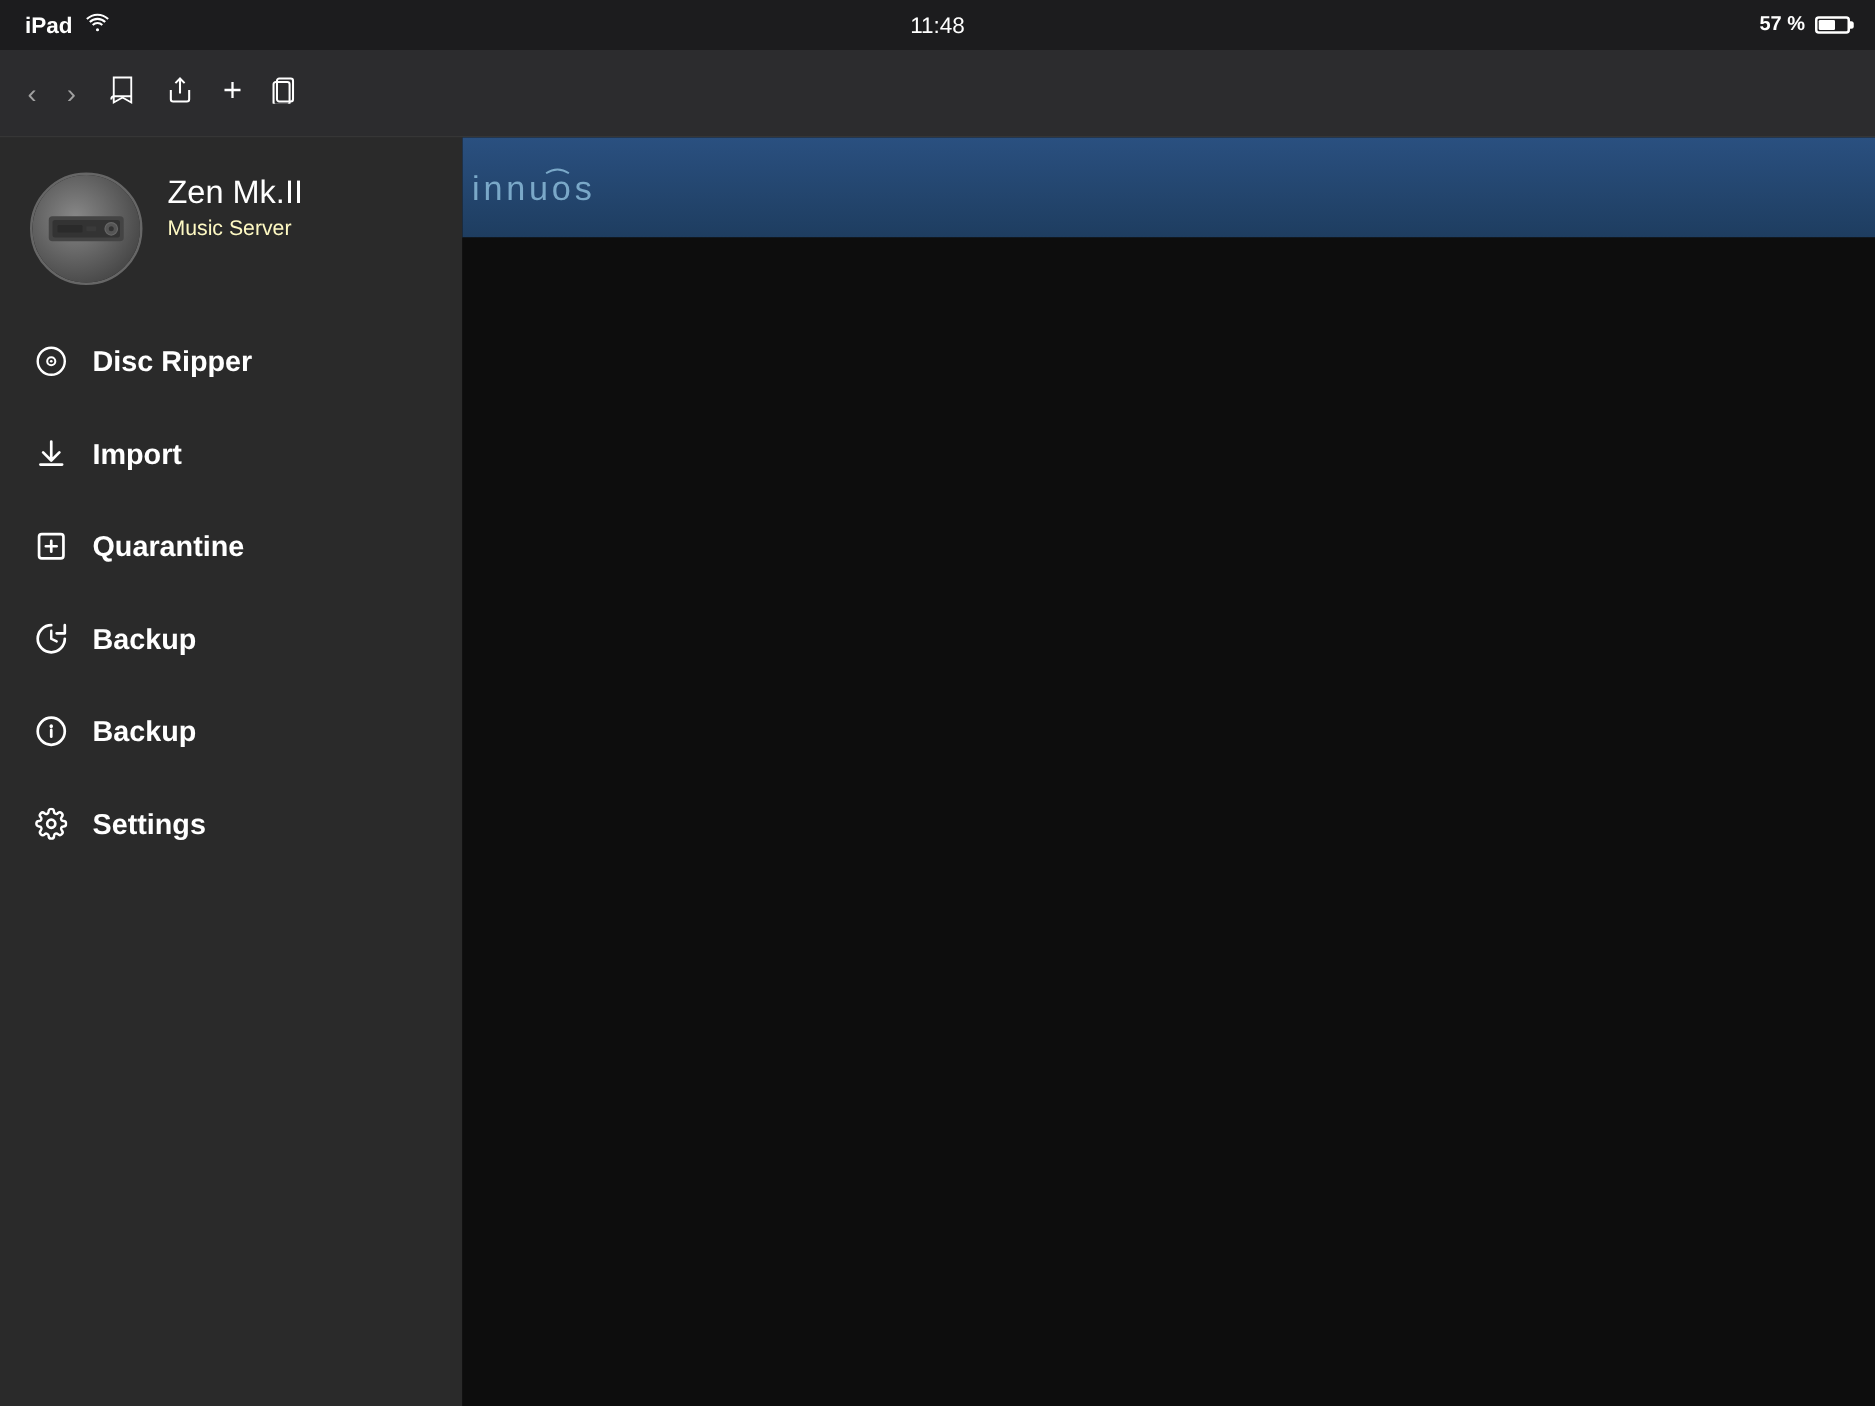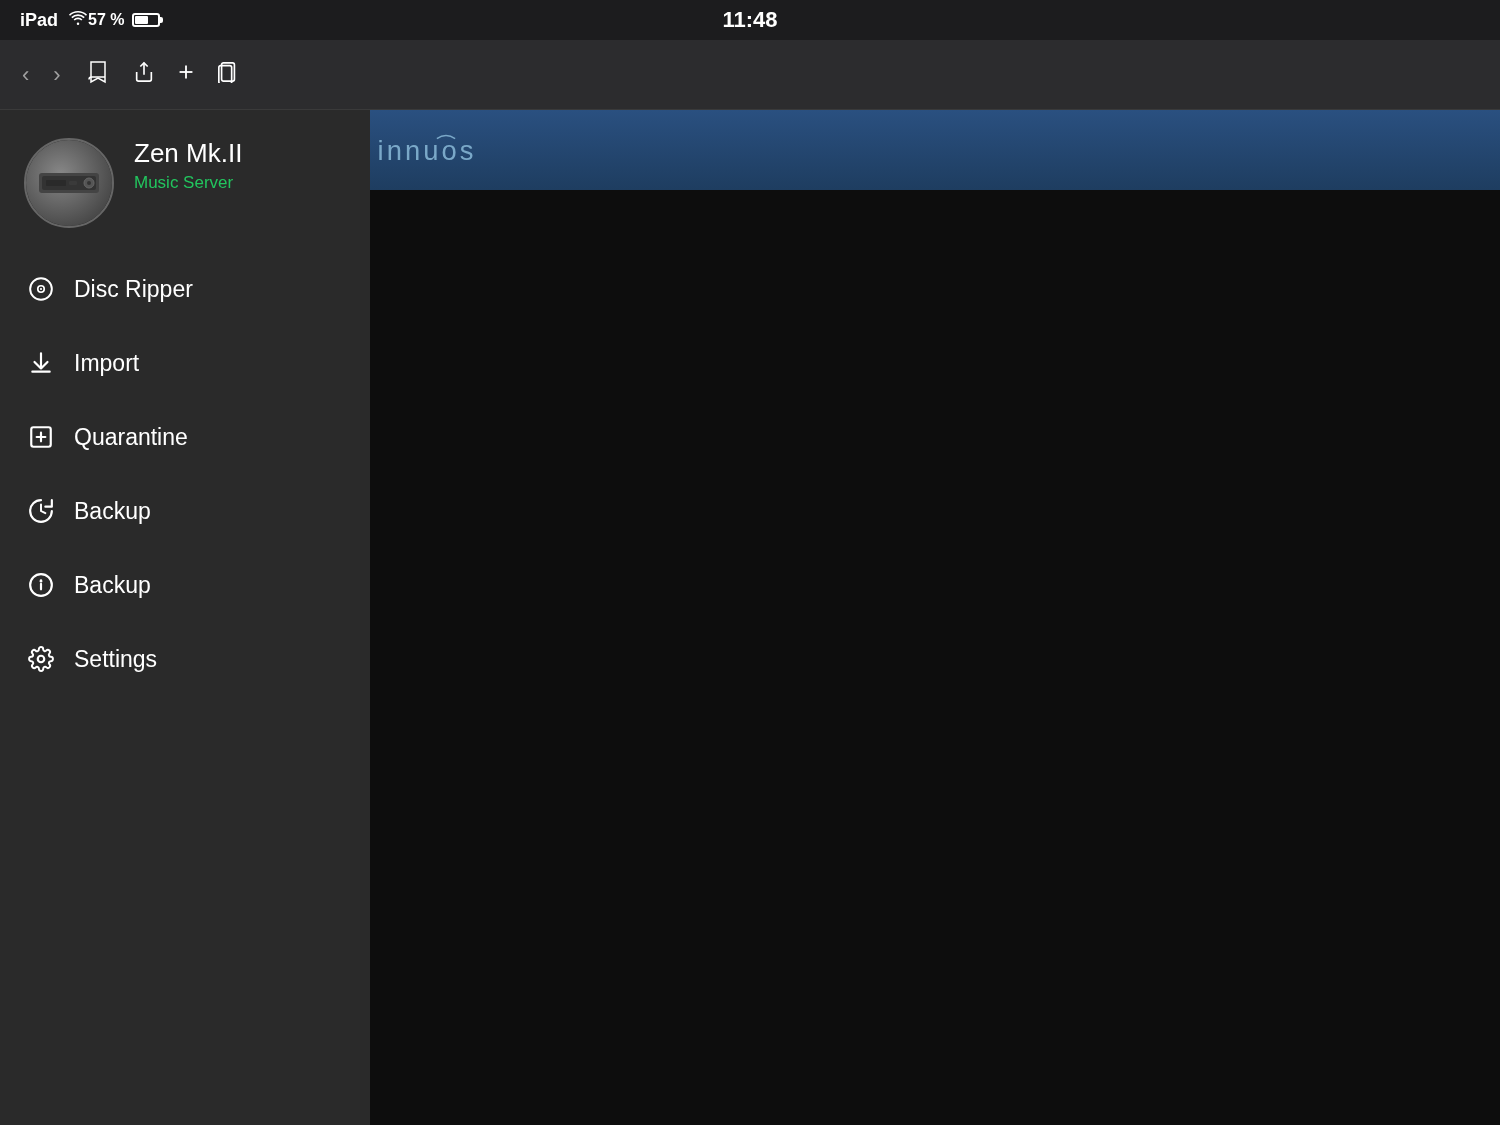--- a/index.html
+++ b/index.html
@@ -12,38 +12,38 @@
       overflow: hidden;
     }
 
     
     .status-bar {
       width: 100%;
       height: 40px;
       background: #1c1c1e;
       display: flex;
       align-items: center;
-      justify-content: flex-start;
+      justify-content: space-between;
       padding: 0 20px;
       color: white;
       font-size: 18px;
       font-weight: 600;
       position: relative;
     }
     .status-bar-left {
       display: flex;
       align-items: center;
       gap: 10px;
     }
     .status-bar-center {
       position: absolute;
       left: 50%;
       transform: translateX(-50%);
-      font-size: 22px;
-      font-weight: 700;
+      font-size: 18px;
+      font-weight: 400;
     }
     .status-bar-right {
       display: flex;
       align-items: center;
       gap: 8px;
       font-size: 16px;
     }
     .wifi-icon {
       font-size: 16px;
     }
@@ -189,21 +189,21 @@
       align-items: center;
       justify-content: center;
     }
     .device-name {
       color: white;
       font-size: 26px;
       font-weight: 500;
       line-height: 1.2;
     }
     .device-subtitle {
-      color: #22c55e;
+      color: #fef9c3;
       font-size: 17px;
       margin-top: 4px;
     }
 
     
     .nav-list {
       list-style: none;
       flex: 1;
       padding: 0 10px;
     }
@@ -225,21 +225,21 @@
       align-items: center;
       justify-content: center;
       flex-shrink: 0;
     }
     .nav-icon svg {
       width: 26px;
       height: 26px;
       fill: white;
     }
     .nav-label {
-      font-weight: 400;
+      font-weight: 700;
       font-size: 23px;
     }
 
     
     .main-content {
       flex: 1;
       display: flex;
       flex-direction: column;
       background: #0a0a0a;
     }

